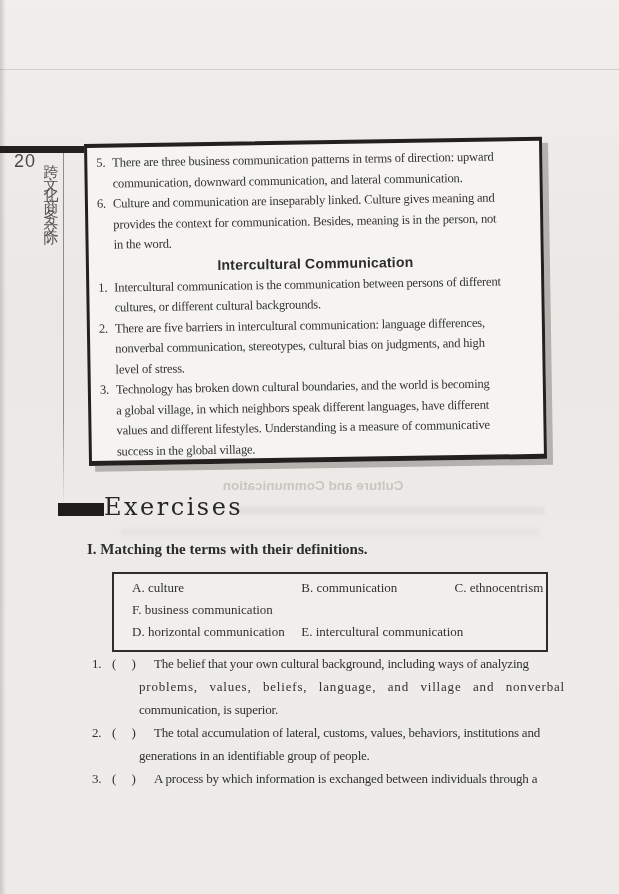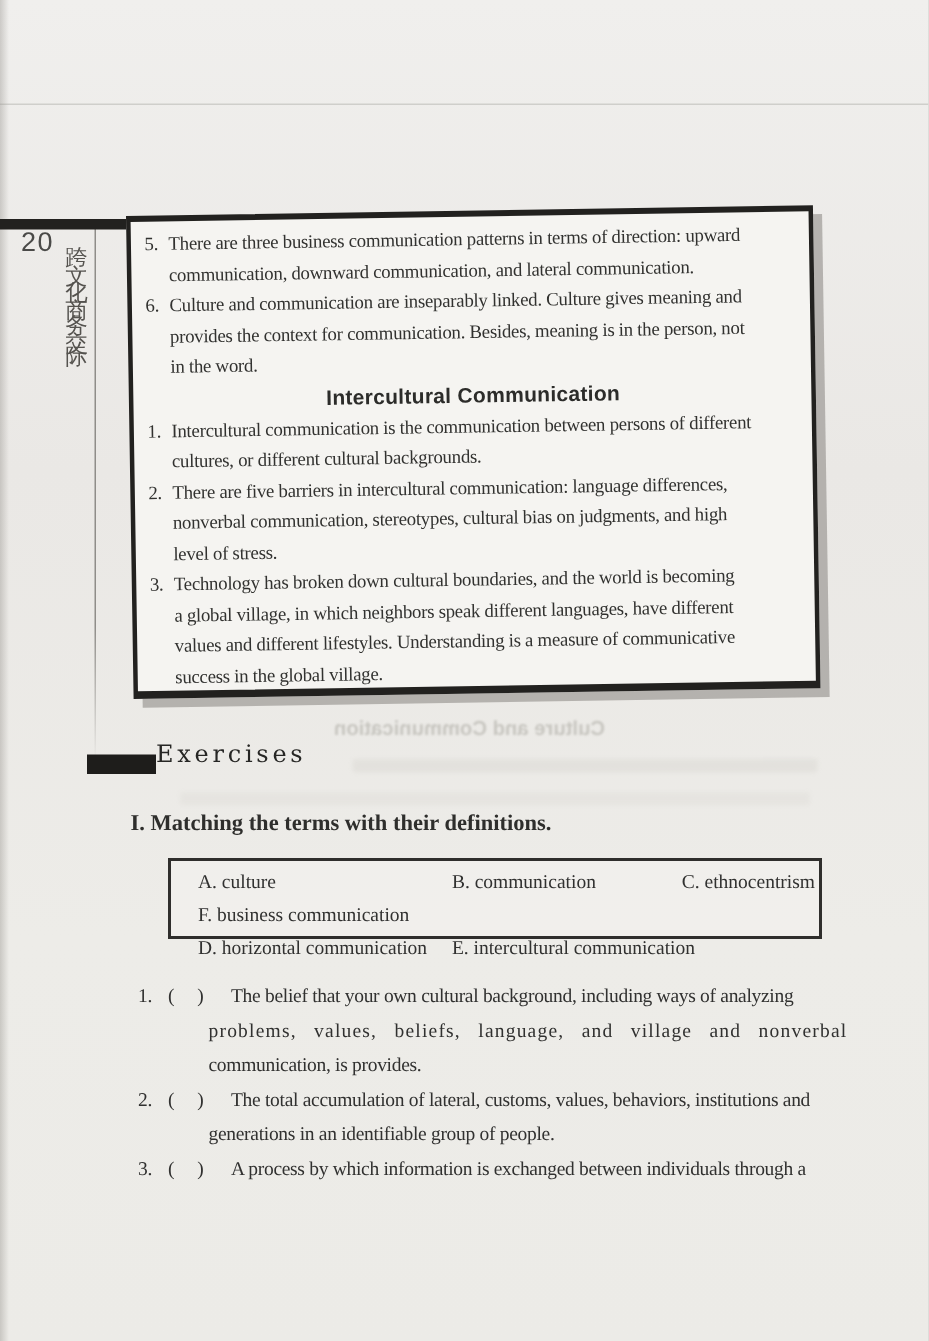--- a/index.html
+++ b/index.html
@@ -44,25 +44,25 @@
   .ghost-heading { position:absolute; left:84px; top:478px; width:458px; text-align:center;
     font-family:"Liberation Sans",sans-serif; font-weight:bold; font-size:13.5px;
     color:#8e8c83; opacity:.38; transform:scaleX(-1); filter:blur(.6px); }
   .ghost-bar { position:absolute; background:#b9b6ae; border-radius:2px; filter:blur(1.5px); }
   .ghost-bar.b1 { left:235px; top:506px; width:310px; height:9px; opacity:.17; }
   .ghost-bar.b2 { left:120px; top:528px; width:420px; height:9px; opacity:.11; }
 
   
   .ex-bar { position:absolute; left:58px; top:503px; width:46px; height:13px; background:#1e1d1b; }
   .ex-heading { position:absolute; left:104px; top:493px;
-    font-family:"DejaVu Serif",serif; font-size:16px; letter-spacing:2.5px; color:#262624; }
+    font-family:"DejaVu Serif",serif; font-size:24px; letter-spacing:2.5px; color:#262624; }
   .sec-title { position:absolute; left:87px; top:541px; font-weight:bold; font-size:15px;
     color:#2e2e2c; white-space:nowrap; }
 
-  .terms-box { position:absolute; left:112px; top:572px; width:436px; height:54px;
+  .terms-box { position:absolute; left:112px; top:572px; width:436px; height:80px;
     box-sizing:border-box; border:2px solid #2f2e2c; padding:6px 0 0 18px;
     background:rgba(246,245,242,.45); }
   .t-row { height:22px; font-size:13px; color:#313130; white-space:nowrap; }
   .t-c1 { display:inline-block; width:166px; }
   .t-c2 { display:inline-block; width:150px; }
 
   .questions { position:absolute; left:92px; top:652px; width:520px; }
   .q-line { font-size:13px; letter-spacing:-0.2px; line-height:23px; height:23px;
     white-space:nowrap; color:#313130; }
   .q-num { display:inline-block; width:20px; }
@@ -130,21 +130,21 @@
     <div class="t-row">
       <span class="t-c1">D. horizontal communication</span>
       <span>E. intercultural communication</span>
     </div>
   </div>
 
   <div class="questions">
     <div>
       <div class="q-line"><span class="q-num">1.</span><span class="q-blank">( )</span><span>The belief that your own cultural background, including ways of analyzing</span></div>
       <div class="q-line q-cont wide">problems, values, beliefs, language, and village and nonverbal</div>
-      <div class="q-line q-cont">communication, is provides.</div>
+      <div class="q-line q-cont">communication, is superior.</div>
     </div>
     <div>
       <div class="q-line"><span class="q-num">2.</span><span class="q-blank">( )</span><span>The total accumulation of lateral, customs, values, behaviors, institutions and</span></div>
       <div class="q-line q-cont">generations in an identifiable group of people.</div>
     </div>
     <div>
       <div class="q-line"><span class="q-num">3.</span><span class="q-blank">( )</span><span>A process by which information is exchanged between individuals through a</span></div>
     </div>
   </div>
 </div>

